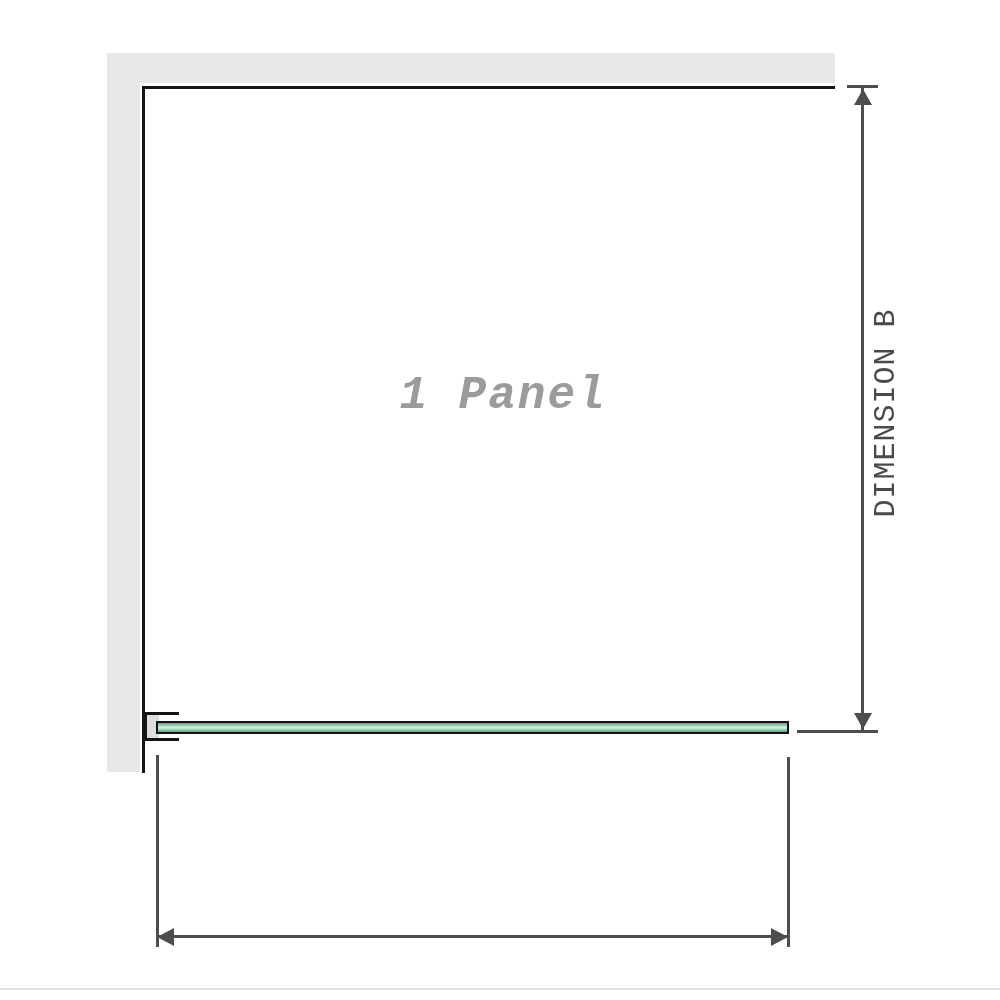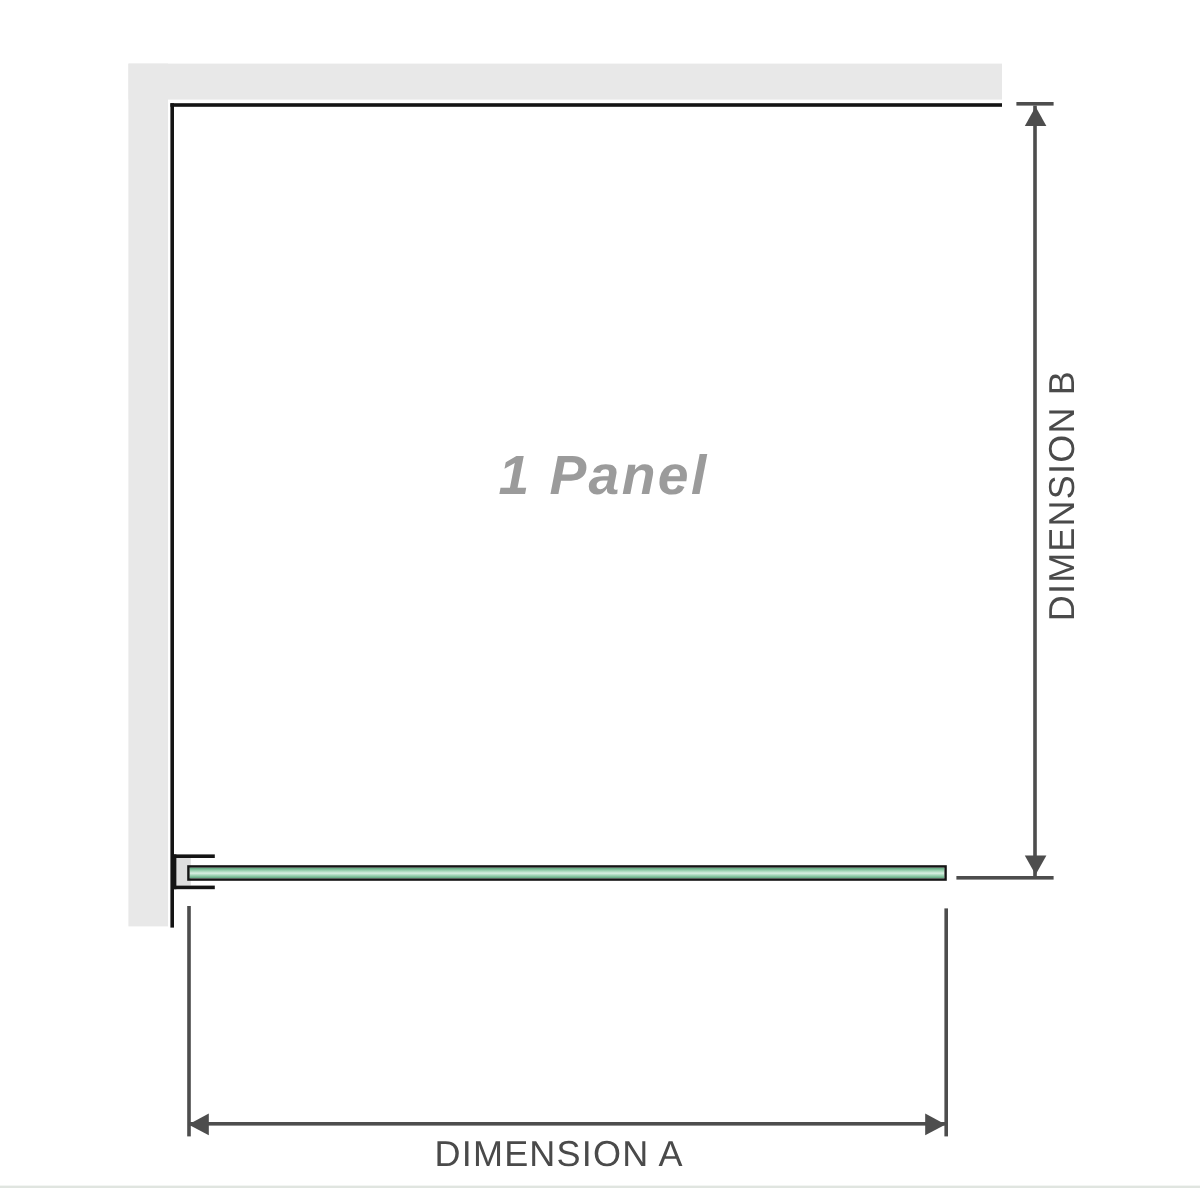--- a/index.html
+++ b/index.html
@@ -11,21 +11,21 @@
     --glass-green:#9bd2b1;
     --glass-edge:#57a379;
     --glass-highlight:#d9efe2;
     --bracket-fill:#dedede;
     --divider:#e0e5e0;
     --background:#ffffff;
   }
   *{margin:0;padding:0;box-sizing:border-box;}
   html,body{width:1000px;height:1000px;background:var(--background);overflow:hidden;
     font-family:"Liberation Sans", sans-serif;}
-  .canvas{position:relative;width:968px;height:1000px;background:var(--background);}
+  .canvas{position:relative;width:968px;height:1000px;background:var(--background);font-family:Liberation Mono, monospace;}
   .abs{position:absolute;}
 
   
   .wall-top{left:107px;top:53px;width:728px;height:30px;background:var(--wall);}
   .wall-left{left:107px;top:53px;width:33px;height:719px;background:var(--wall);}
 
   
   .box-top{left:142px;top:86px;width:693px;height:3px;background:var(--outline);}
   .box-left{left:142px;top:86px;width:3px;height:687px;background:var(--outline);}
 
@@ -99,17 +99,16 @@
   <div class="abs dim-b-tick-bottom"></div>
   <div class="abs arrow dim-b-arrow-up"></div>
   <div class="abs arrow dim-b-arrow-down"></div>
   <div class="abs dim-b-label">DIMENSION B</div>
 
   <div class="abs ext-a-left"></div>
   <div class="abs ext-a-right"></div>
   <div class="abs dim-a-line"></div>
   <div class="abs arrow dim-a-arrow-left"></div>
   <div class="abs arrow dim-a-arrow-right"></div>
-  <div class="abs dim-a-label">DIMENSION A</div>
 
   <div class="abs bottom-rule"></div>
 
 </div>
 
 </body></html>

